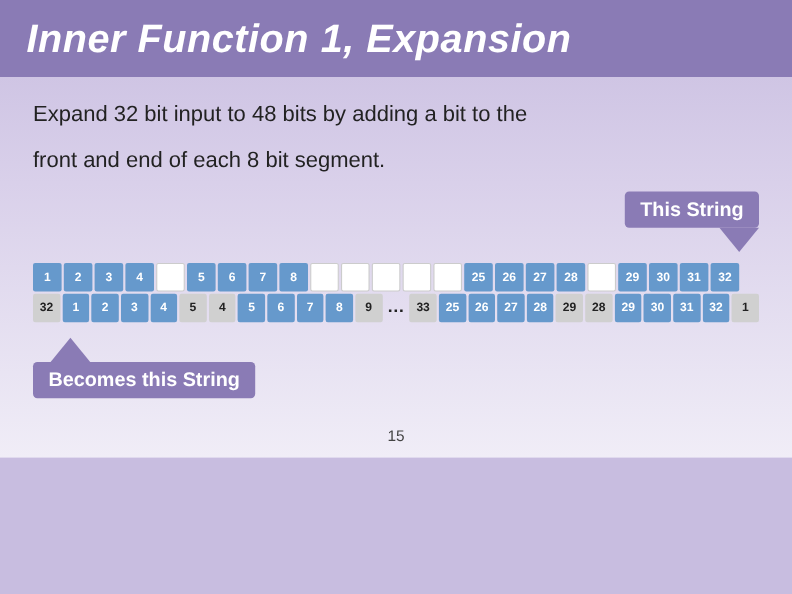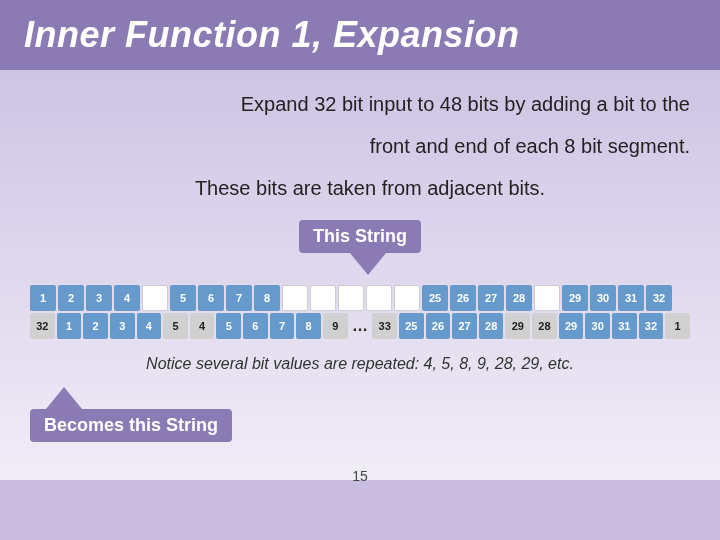--- a/index.html
+++ b/index.html
@@ -7,21 +7,21 @@
     body {
       width: 720px;
       height: 540px;
       overflow: hidden;
       font-family: Arial, sans-serif;
       background: #c8bde0;
     }
 
     .slide {
       width: 720px;
-      height: 480px;
+      height: 416px;
       background: linear-gradient(180deg, #c8bde0 0%, #d9d0ea 40%, #f0edf7 100%);
       position: relative;
       display: flex;
       flex-direction: column;
     }
 
     .title-bar {
       background: #8a7bb5;
       padding: 14px 24px 14px 24px;
       border-radius: 0;
@@ -39,39 +39,39 @@
       flex: 1;
       padding: 20px 30px 10px 30px;
       display: flex;
       flex-direction: column;
       gap: 10px;
     }
 
     .description {
       font-size: 20px;
       color: #222;
-      text-align: right;
+      text-align: left;
       line-height: 1.4;
       margin-bottom: 4px;
     }
 
     .description2 {
       font-size: 20px;
       color: #222;
       text-align: center;
       line-height: 1.4;
       margin-left: 20px;
       margin-bottom: 8px;
     }
 
     .label-arrow-container {
       position: relative;
       display: flex;
       flex-direction: column;
-      align-items: center;
+      align-items: flex-end;
     }
 
     .label-box {
       background: #8a7bb5;
       color: white;
       font-size: 18px;
       font-weight: bold;
       padding: 6px 14px;
       border-radius: 4px;
       display: inline-block;
@@ -165,21 +165,20 @@
 <body>
 
 <div class="slide">
   <div class="title-bar">
     <div class="title-text">Inner Function 1,  Expansion</div>
   </div>
 
   <div class="content">
     <div class="description">Expand 32 bit input to 48 bits by adding a bit to the</div>
     <div class="description">front and end of each 8 bit segment.</div>
-    <div class="description2">These bits are taken from adjacent bits.</div>
 
     <div class="label-arrow-container">
       <div class="label-box">This String</div>
       <div class="arrow-down"></div>
     </div>
 
     <div class="bit-table-wrapper">
 
       <div class="bit-row">
 
@@ -236,21 +235,20 @@
         <div class="bit-cell gray">29</div>
         <div class="bit-cell gray">28</div>
         <div class="bit-cell blue">29</div>
         <div class="bit-cell blue">30</div>
         <div class="bit-cell blue">31</div>
         <div class="bit-cell blue">32</div>
         <div class="bit-cell gray">1</div>
       </div>
     </div>
 
-    <div class="notice-text">Notice several bit values are repeated: 4, 5, 8, 9, 28, 29, etc.</div>
 
     <div class="bottom-label-section">
       <div class="arrow-up"></div>
       <div class="becomes-label-box">Becomes this String</div>
     </div>
 
     <div class="page-num">15</div>
   </div>
 </div>
 

